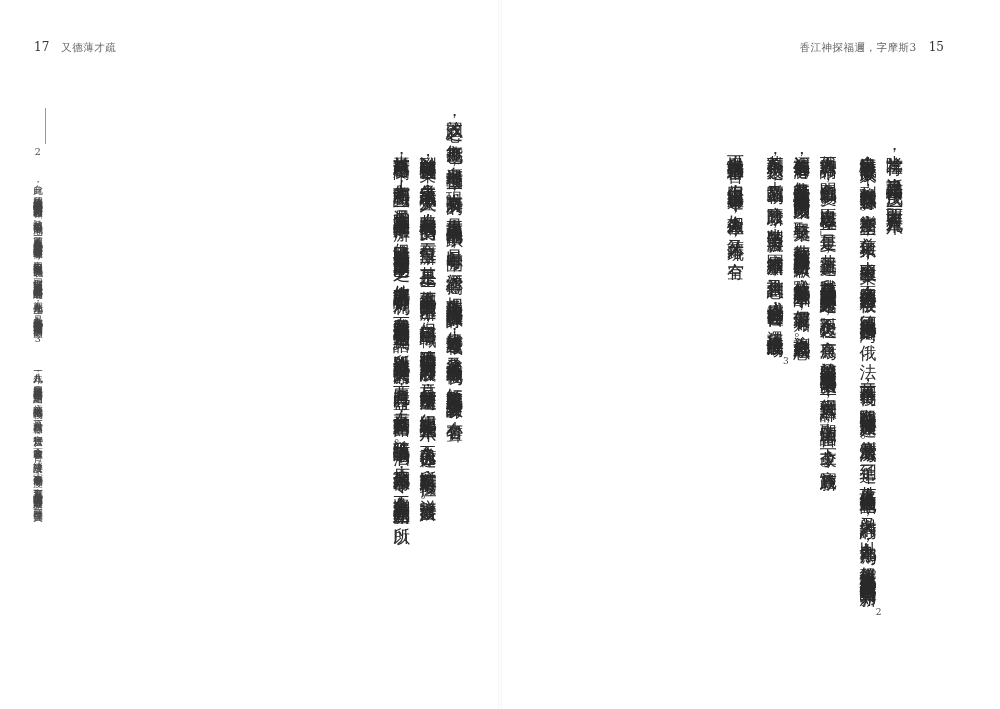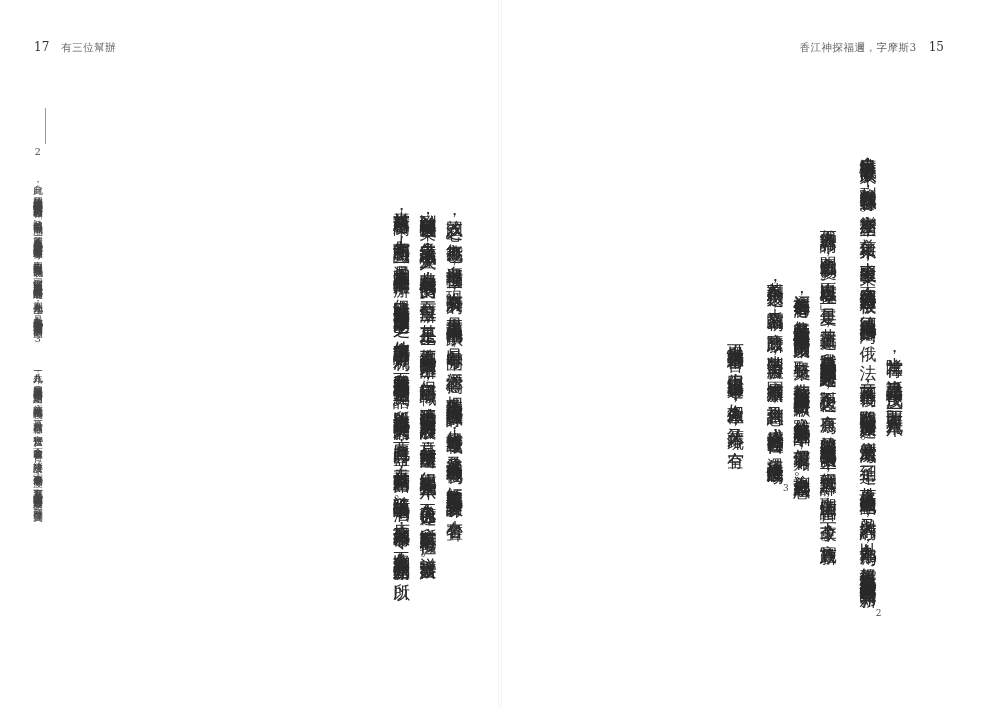--- a/index.html
+++ b/index.html
@@ -1,20 +1,20 @@
 <!DOCTYPE html>
 <html><head>
 <meta charset="utf-8">
 <style>
   html, body { margin: 0; padding: 0; }
   body {
     width: 1000px; height: 709px; background: #ffffff; position: relative; overflow: hidden;
     font-family: "DejaVu Serif", "Liberation Serif", serif; color: #2a2a2a;
   }
-  .page { position: absolute; top: 0; height: 665px; text-align: center; }
+  .page { position: absolute; top: 0; height: 665px; }
   .page-left { left: 0; width: 500px; }
   .page-right { left: 480px; width: 500px; }
   .gutter { position: absolute; left: 498px; top: 0; width: 4px; height: 709px; background: linear-gradient(to right, #f4f4f4, #ffffff, #f4f4f4); }
 
   .running-head { position: absolute; top: 40px; font-size: 11px; color: #555; display: flex; align-items: baseline; gap: 12px; }
   .page-left .running-head { left: 34px; }
   .page-right .running-head { right: 36px; }
   .folio { font-size: 12px; color: #333; font-family: "DejaVu Serif", serif; }
   .chapter-title { font-size: 10.5px; letter-spacing: 0.5px; color: #666; }
 
@@ -56,21 +56,21 @@
     <p class="para"><span>萬料不到入秋之後，太后突又臨朝，廢除新政，幽禁聖上於瀛台，園捕維新黨眾。誰又會想到，戊戌變法竟會歷時僅百日，還落得這樣悲慘的收場？</span><span class="fnref">3</span></p>
     <p class="para"><span>可恨我本爲大清綠營軍官，但因傷退役已將近二十年，如今人微位卑，又德薄才疏，空有</span></p>
   </div>
 </div>
 
 <div class="gutter"></div>
 
 <div class="page page-left">
   <div class="running-head">
     <span class="folio">17</span>
-    <span class="chapter-title">有三位幫辦</span>
+    <span class="chapter-title">又德薄才疏</span>
   </div>
   <div class="text-block" style="right:32px;">
     <p class="para noindent"><span>效國之心，亦無能爲也。自福邇離世後，現唯一力有所及的，是盡量讓更多人得知他的事蹟，是以每有空閒，便潛心寫作，把多年來隨他探案的經歷操觚詳錄，先於省港報章連載，及後又逐漸於全國各地復刊，短短數載之間已幸獲不少讀者青睞，小有名聲。</span></p>
     <p class="para"><span>說到以前伴隨福邇破案，多年來結識了城中不少差人，其中跟我們最有交情的，有三位幫辦。其一是王昆士，他本是全香港唯一的華人幫辦，但一年前已經離職，這時正準備帶同家人回到國內另謀發展；其二是印度幫辦葛渣星，年紀比福邇和我大上十年八年，不久前亦已退休；所以這時只剩下最後一位，洋幫辦麥當奴。</span></p>
     <p class="para"><span>麥當奴來自蘇格蘭，十六七年前初相識時，還是一個剛來香港上任的年輕幫辦，但這時已成爲整個巡捕房裡資歷最深的老臣子之一。他的廣東話早已說得十分流利，而我多年來亦跟福邇和拙荊學會了一點英語，所以跟他交談都是中英文夾雜的。西曆九月將盡時，有天麥當奴來到醫館，請我晚上過去中環喝酒。原來他接到差頭命令，不久將調派到新界成立新差館，所以</span></p>
   </div>
   <div class="footnotes">
     <span class="fn-rule"></span>
     <p class="fn"><span class="fn-num">2</span> <span>自此，外國列強紛紛在華爭奪特權及劃出勢力範圍和租界，掀起「瓜分中國」風潮。英國在一八九八年六月於北京簽訂《展拓香港界址專條》，向中國租借九龍界限街以北、深圳河以南的「新界」（亦包括大嶼山等離島），為期九十九年，是一九九七年期滿時香港整體主權回歸中國的主因。</span></p>
     <p class="fn"><span class="fn-num">3</span> <span>一八九八年，翁同龢為光緒帝起草《明定國是詔》，經慈禧太后批閱後，於六月十一日頒佈，實行變法，全面改革教育、經濟建設、軍事政治等制度，直到九月二十一日太后臨朝宣佈廢除新政，歷時僅一〇三天。</span></p>

